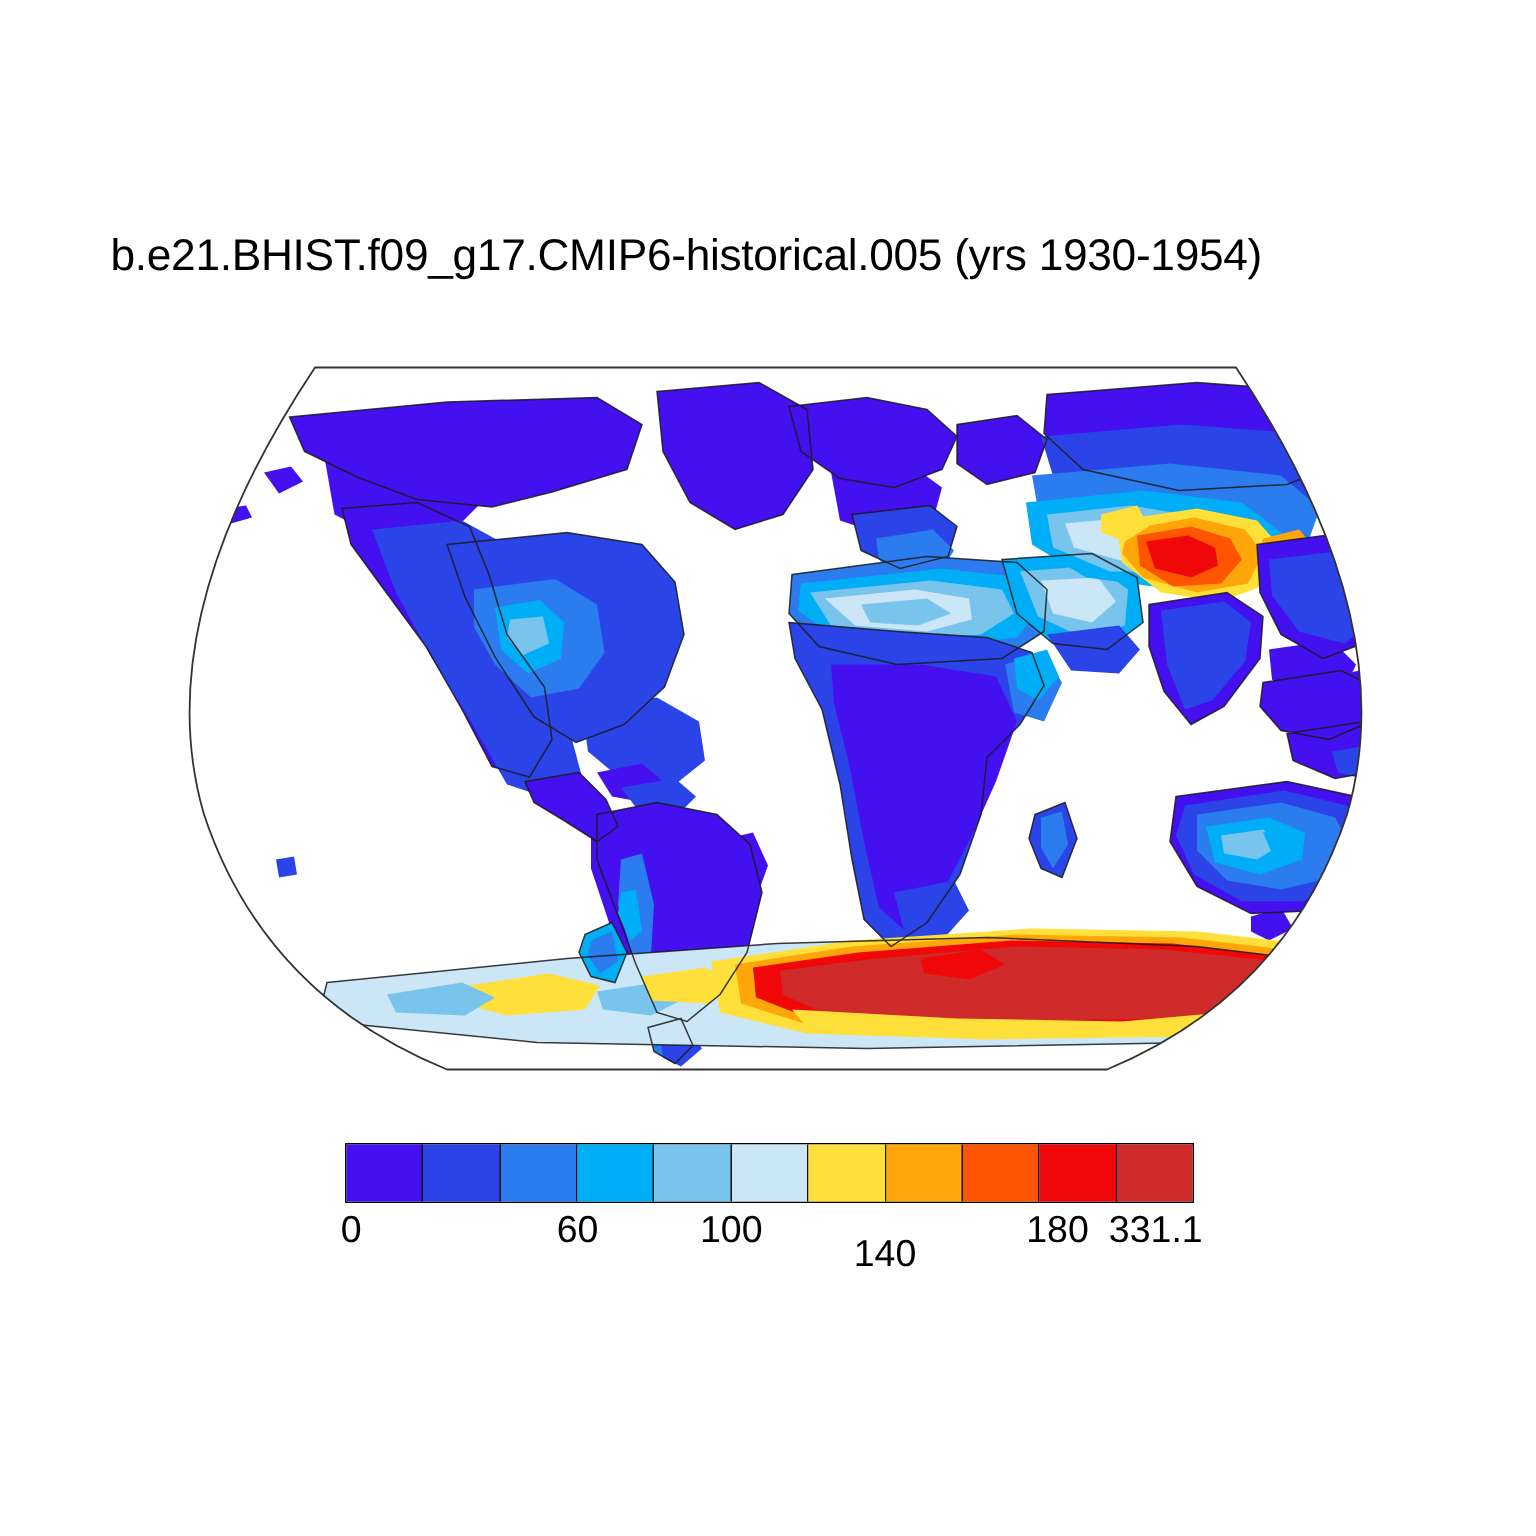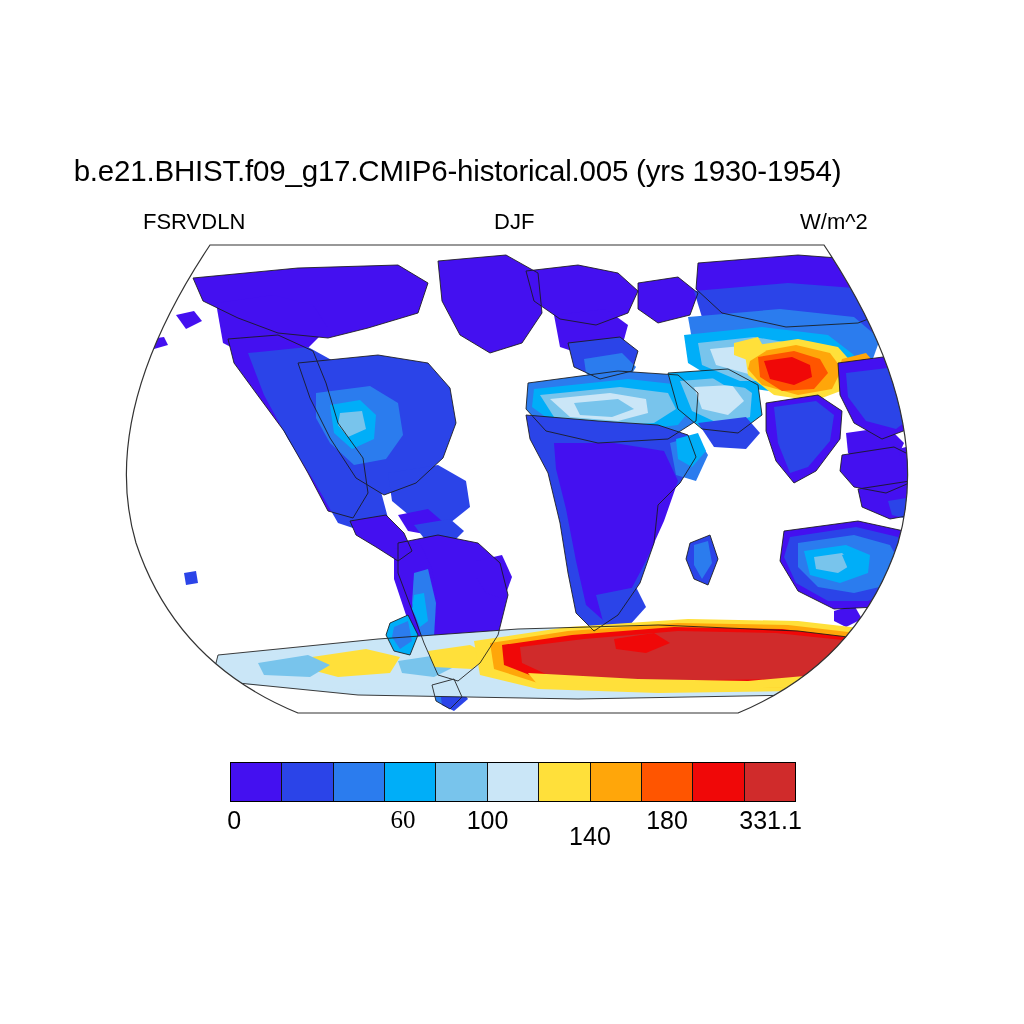--- a/index.html
+++ b/index.html
@@ -62,25 +62,20 @@
     color:#000;
   }
 </style>
 </head>
 <body>
 
 <div id="figure">
 
   <div class="title">b.e21.BHIST.f09_g17.CMIP6-historical.005 (yrs 1930-1954)</div>
 
-  <div class="sublabels">
-    <span class="sublabel sub-left">FSRVDLN</span>
-    <span class="sublabel sub-mid">DJF</span>
-    <span class="sublabel sub-right">W/m^2</span>
-  </div>
 
   <div id="mapwrap">
     <svg id="mapsvg" viewBox="0 0 838 482" preserveAspectRatio="none">
       <defs>
         <clipPath id="globeClip">
           <path d="M 112,2 L 726,2 Q 838,170 800,300 Q 760,420 640,470 L 200,470 Q 78,420 38,300 Q 0,170 112,2 Z"></path>
         </clipPath>
       </defs>
 
       <g clip-path="url(#globeClip)">
@@ -260,20 +255,20 @@
     <div class="swatch" style="background: rgb(202, 230, 247);"></div>
     <div class="swatch" style="background: rgb(255, 224, 58);"></div>
     <div class="swatch" style="background: rgb(255, 166, 10);"></div>
     <div class="swatch" style="background: rgb(255, 85, 0);"></div>
     <div class="swatch" style="background: rgb(240, 8, 8);"></div>
     <div class="swatch" style="background: rgb(208, 43, 43);"></div>
   </div>
 
   <div id="cblabels">
       <span class="cbl" style="left: 230px; transform: translateX(-20%);">0</span>
-      <span class="cbl" style="left: 403px; font-family: Liberation Serif, serif;">60</span>
+      <span class="cbl" style="left: 385px;">60</span>
       <span class="cbl" style="left: 487.53px;">100</span>
       <span class="cbl" style="left: 589.976px; margin-top: 16px;">140</span>
-      <span class="cbl" style="left: 667px;">180</span>
+      <span class="cbl" style="left: 705px;">180</span>
       <span class="cbl" style="left: 770.53px;">331.1</span>
     </div>
 
 </div>
 
 </body></html>

